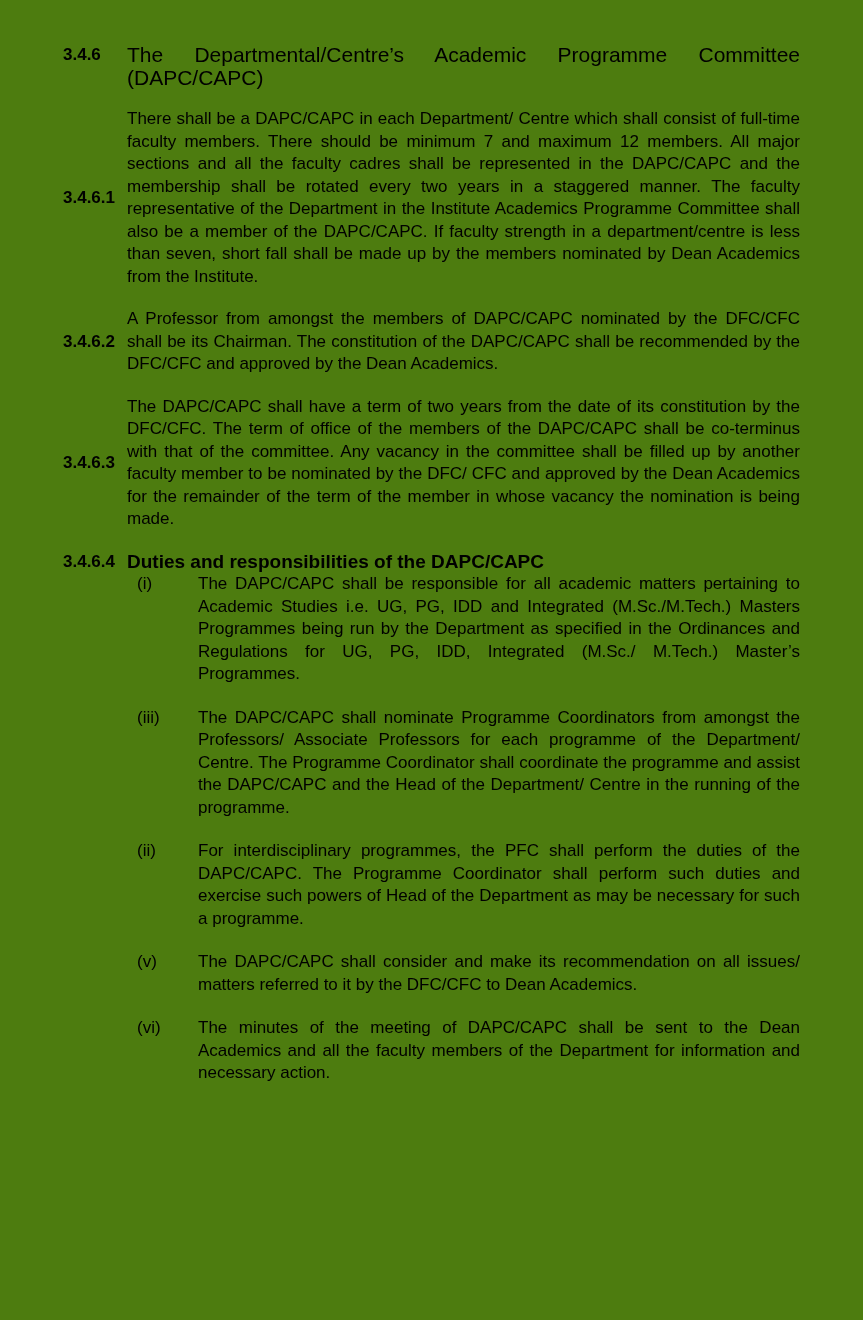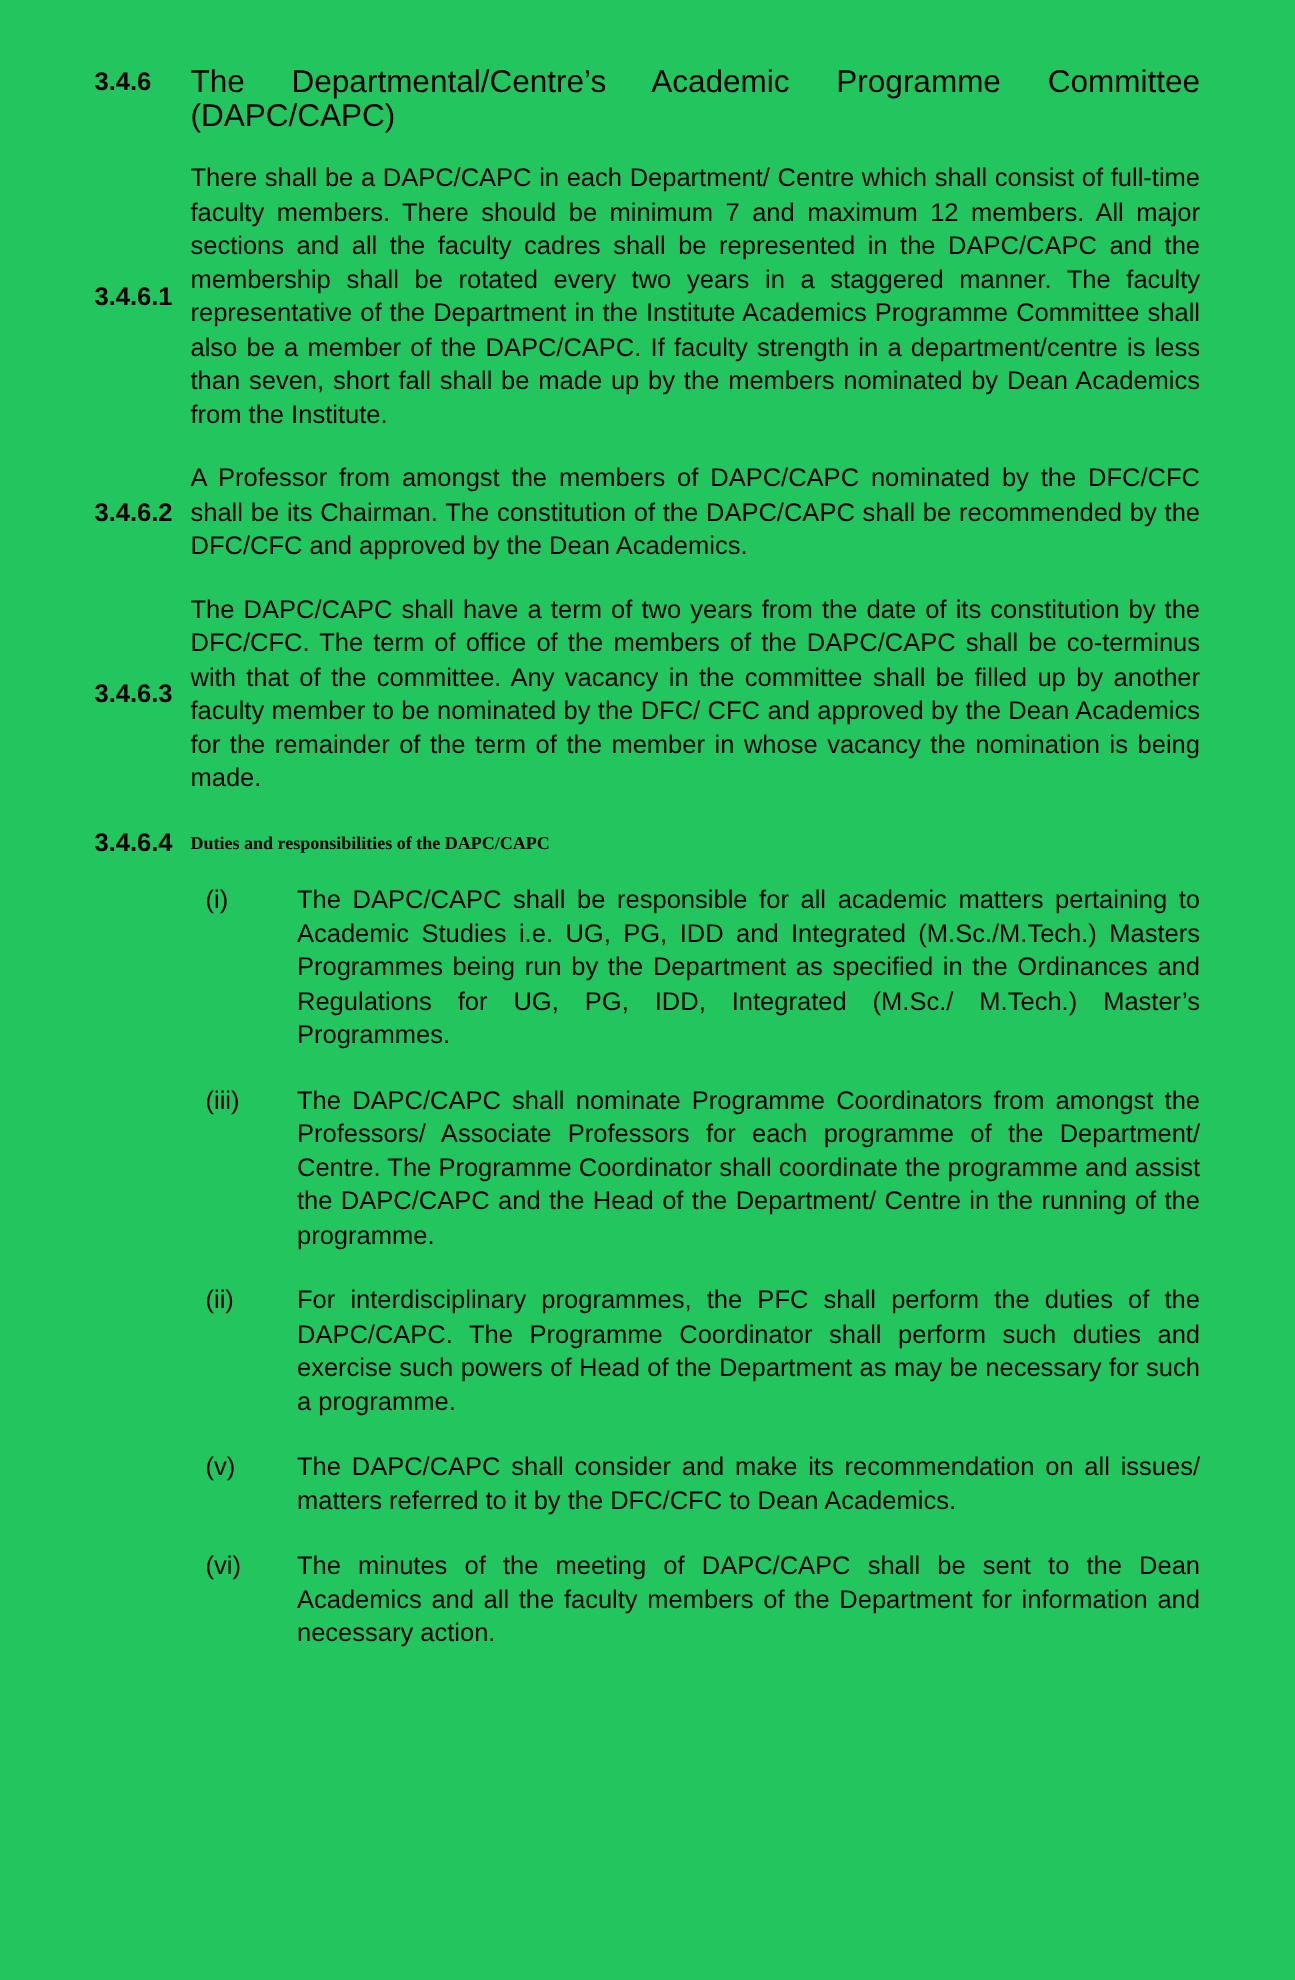--- a/index.html
+++ b/index.html
@@ -5,21 +5,21 @@
   html, body {
     margin: 0;
     padding: 0;
     background: #ffffff;
   }
   .page {
     position: relative;
     width: 863px;
     height: 1320px;
     margin: 0 auto;
-    background: #22c55e;
+    background: #4d7c0f;
     color: #000000;
     font-family: "Liberation Sans", "DejaVu Sans", sans-serif;
     font-size: 17px;
     line-height: 22.5px;
     box-sizing: border-box;
     padding: 44px 63px 0 63px;
     overflow: hidden;
   }
   .row {
     display: flex;
@@ -34,21 +34,21 @@
     flex: 1 1 auto;
     margin: 0;
     text-align: justify;
   }
   .section-heading { margin-bottom: 19px; }
   .section-heading .body-col {
     font-weight: normal;
     font-size: 21px;
   }
   .para { margin-bottom: 20px; align-items: center; }
-  .sub-heading { margin-bottom: 16px; }
+  .sub-heading { }
   .sub-heading .body-col { font-weight: bold; }
   .list { margin-left: 10px; }
   .list-item {
     display: flex;
     align-items: flex-start;
     margin-bottom: 21px;
   }
   .roman-col {
     flex: 0 0 61px;
     white-space: nowrap;
@@ -79,21 +79,21 @@
     <p class="body-col">A Professor from amongst the members of DAPC/CAPC nominated by the DFC/CFC shall be its Chairman. The constitution of the DAPC/CAPC shall be recommended by the DFC/CFC and approved by the Dean Academics.</p>
   </div>
 
   <div class="row para">
     <span class="num-col">3.4.6.3</span>
     <p class="body-col">The DAPC/CAPC shall have a term of two years from the date of its constitution by the DFC/CFC. The term of office of the members of the DAPC/CAPC shall be co-terminus with that of the committee. Any vacancy in the committee shall be filled up by another faculty member to be nominated by the DFC/ CFC and approved by the Dean Academics for the remainder of the term of the member in whose vacancy the nomination is being made.</p>
   </div>
 
   <div class="row sub-heading">
     <span class="num-col">3.4.6.4</span>
-    <h2 class="body-col" style="font-size:12px; margin:0;font-family:Liberation Serif, serif;">Duties and responsibilities of the DAPC/CAPC</h2>
+    <h2 class="body-col" style="font-size:19px; margin:0;">Duties and responsibilities of the DAPC/CAPC</h2>
   </div>
 
   <div class="list" style="margin-left:74px;">
 
     <div class="list-item">
       <span class="roman-col">(i)</span>
       <p class="item-body">The DAPC/CAPC shall be responsible for all academic matters pertaining to Academic Studies i.e. UG, PG, IDD and Integrated (M.Sc./M.Tech.) Masters Programmes being run by the Department as specified in the Ordinances and Regulations for UG, PG, IDD, Integrated (M.Sc./ M.Tech.) Master’s Programmes.</p>
     </div>
 
     <div class="list-item">

